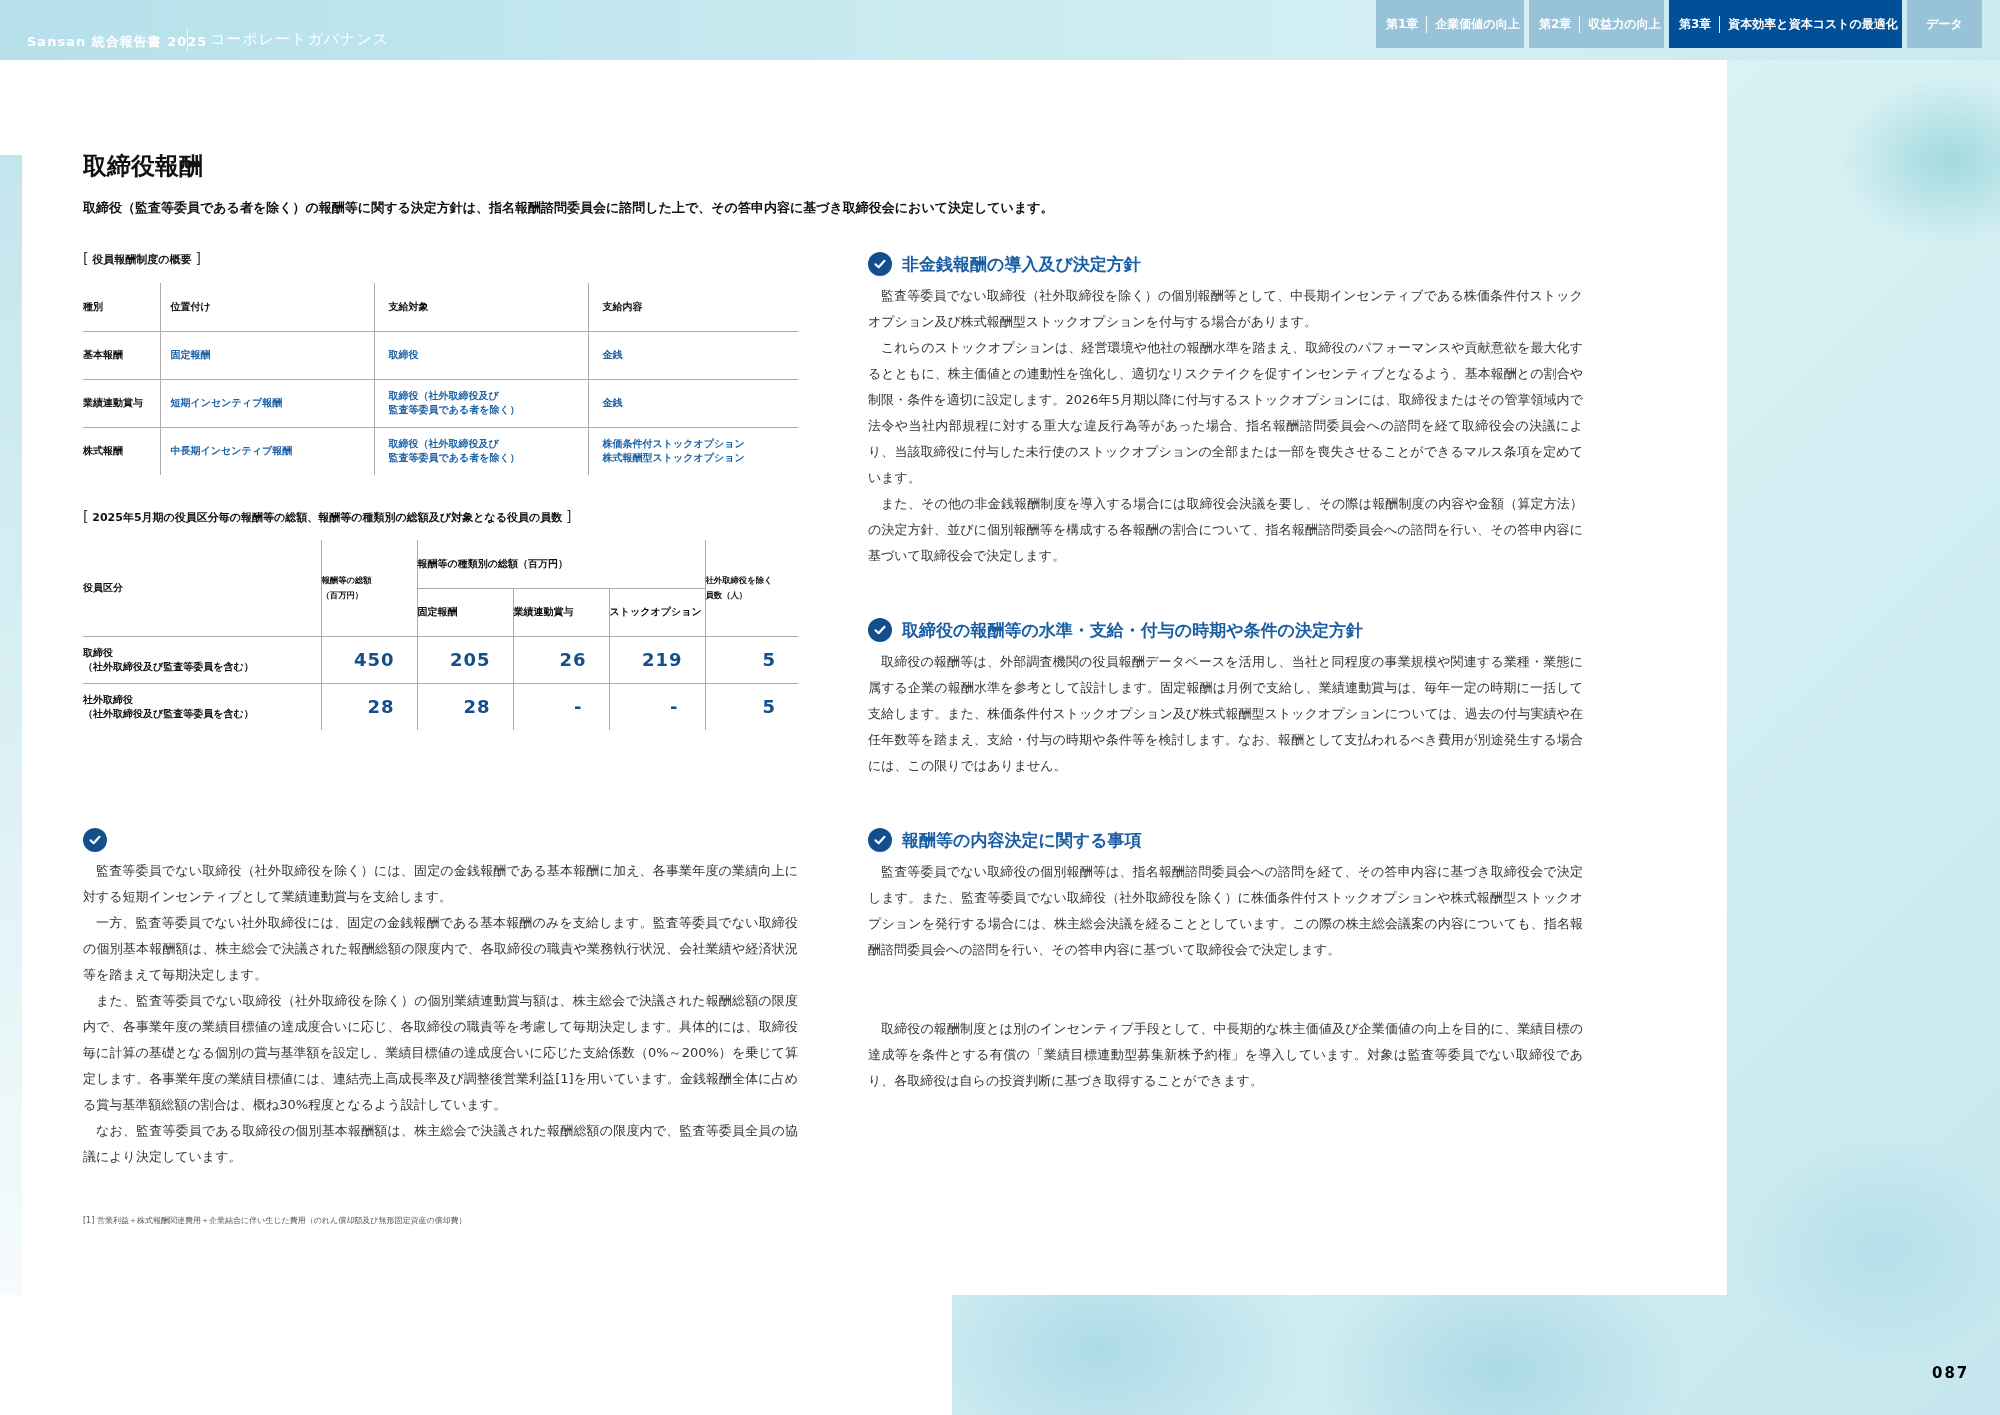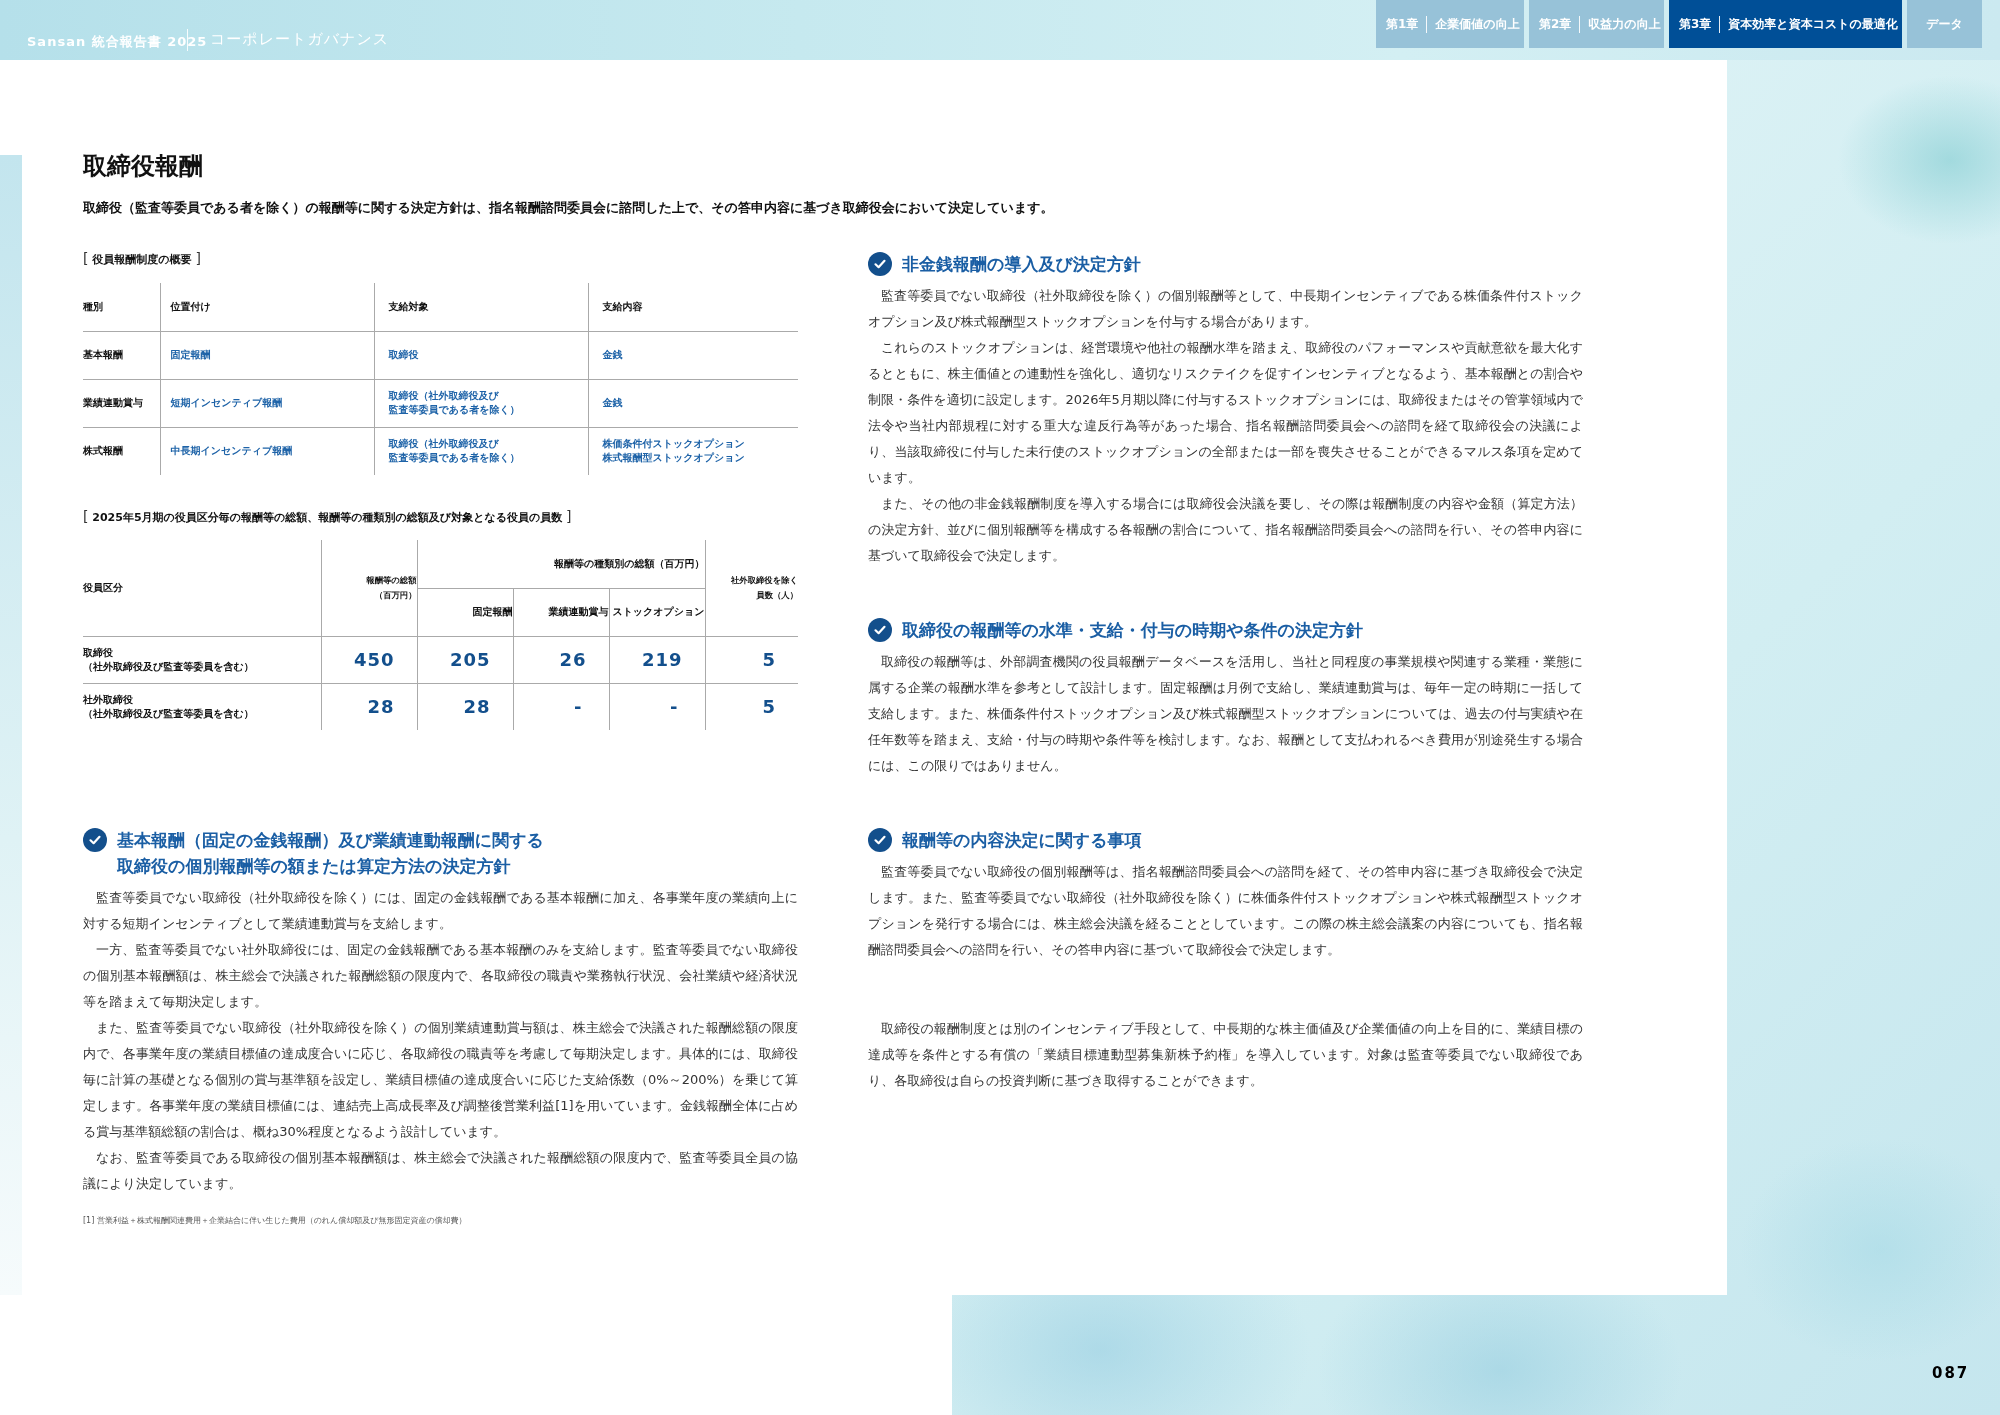--- a/index.html
+++ b/index.html
@@ -63,21 +63,21 @@
   .t1 tr + tr td, .t1 tr + tr th { border-top: 1px solid #aaaaaa; }
   .t1 .c0 { width: 77px; color: #111; }
   .t1 .c1 { width: 214px; padding-left: 10px; border-left: 1px solid #aaaaaa; }
   .t1 .c2 { width: 214px; padding-left: 14px; border-left: 1px solid #aaaaaa; }
   .t1 .c3 { padding-left: 14px; border-left: 1px solid #aaaaaa; }
   .t1 td.c0 { color: #111; }
   .t1 .lines span { display: block; line-height: 14px; }
 
   
   .t2 { position: absolute; left: 83px; top: 540px; width: 715px; font-size: 10px; }
-  .t2 th { font-weight: bold; color: #111; text-align: right; vertical-align: middle; }
+  .t2 th { font-weight: bold; color: #111; text-align: left; vertical-align: middle; }
   .t2 .bl { border-left: 1px solid #aaaaaa; }
   .t2 .bt { border-top: 1px solid #aaaaaa; }
   .t2 th.lbl { text-align: left; width: 238px; }
   .t2 .h1 { height: 48px; }
   .t2 .h2 { height: 48px; }
   .t2 td { height: 47px; vertical-align: middle; }
   .t2 td.rowlabel { font-size: 10px; font-weight: bold; color: #111; line-height: 14px; }
   .t2 td.num { text-align: right; padding-right: 22px; font-size: 18px; font-weight: bold; color: #134f8c; letter-spacing: 1px; }
   .t2 td.dash { text-align: right; padding-right: 26px; }
   .t2 th small { display: block; line-height: 15px; }
@@ -230,24 +230,20 @@
 </tbody>
   </table>
 
 <section class="sec" style="left:83px; top:827px; width:715px;">
   <h3>
     <span class="check">
       <svg width="14" height="14" viewBox="0 0 14 14">
           <path d="M2.5 7.3 L5.6 10.2 L11.5 3.8" stroke="#fff" stroke-width="2.2" fill="none" stroke-linecap="round" stroke-linejoin="round"></path>
         </svg>
     </span>
-    <span>
-      <span style="display:block">基本報酬（固定の金銭報酬）及び業績連動報酬に関する</span>
-      <span style="display:block">取締役の個別報酬等の額または算定方法の決定方針</span>
-    </span>
   </h3>
   <p>監査等委員でない取締役（社外取締役を除く）には、固定の金銭報酬である基本報酬に加え、各事業年度の業績向上に対する短期インセンティブとして業績連動賞与を支給します。</p>
   <p>一方、監査等委員でない社外取締役には、固定の金銭報酬である基本報酬のみを支給します。監査等委員でない取締役の個別基本報酬額は、株主総会で決議された報酬総額の限度内で、各取締役の職責や業務執行状況、会社業績や経済状況等を踏まえて毎期決定します。</p>
   <p>また、監査等委員でない取締役（社外取締役を除く）の個別業績連動賞与額は、株主総会で決議された報酬総額の限度内で、各事業年度の業績目標値の達成度合いに応じ、各取締役の職責等を考慮して毎期決定します。具体的には、取締役毎に計算の基礎となる個別の賞与基準額を設定し、業績目標値の達成度合いに応じた支給係数（0%～200%）を乗じて算定します。各事業年度の業績目標値には、連結売上高成長率及び調整後営業利益[1]を用いています。金銭報酬全体に占める賞与基準額総額の割合は、概ね30%程度となるよう設計しています。</p>
   <p>なお、監査等委員である取締役の個別基本報酬額は、株主総会で決議された報酬総額の限度内で、監査等委員全員の協議により決定しています。</p>
 </section>
 <div class="footnote">[1] 営業利益＋株式報酬関連費用＋企業結合に伴い生じた費用（のれん償却額及び無形固定資産の償却費）</div>
 
 <section class="sec" style="left:868px; top:251px; width:715px;">
   <h3>

